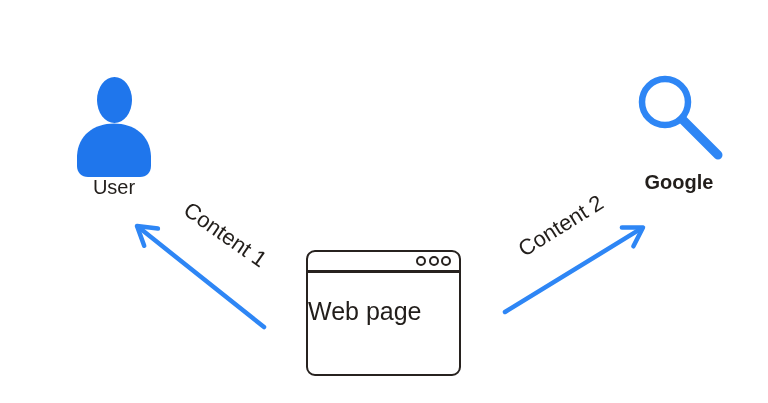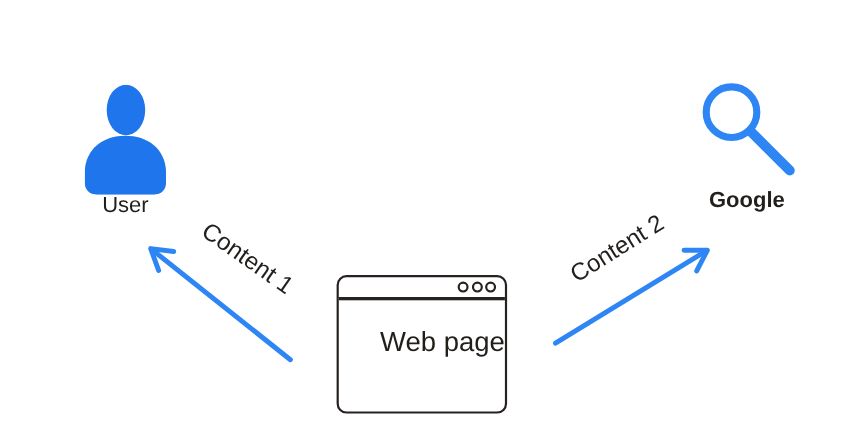--- a/index.html
+++ b/index.html
@@ -76,21 +76,21 @@
     width: 10px; height: 10px;
     border: 2.2px solid var(--ink, #27221F);
     border-radius: 50%;
     box-sizing: border-box;
     background: #ffffff;
   }
   .window-body-label {
     position: absolute;
     left: 0; right: 0;
     top: 44px;
-    text-align: right;
+    text-align: left;
     font-size: 25px;
     line-height: 30px;
     color: var(--ink-text, #221E1B);
     white-space: nowrap;
   }
 
   
   .edge-label {
     width: 124px;
     text-align: center;

